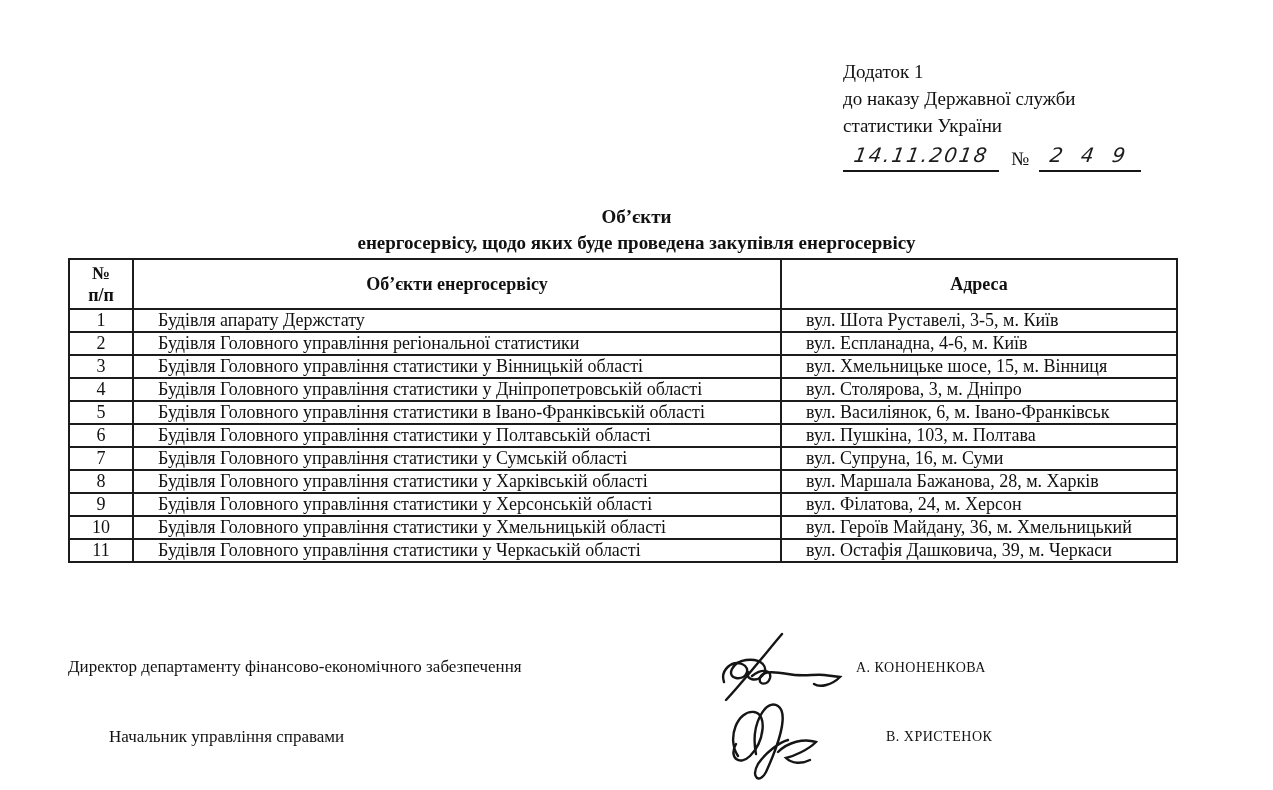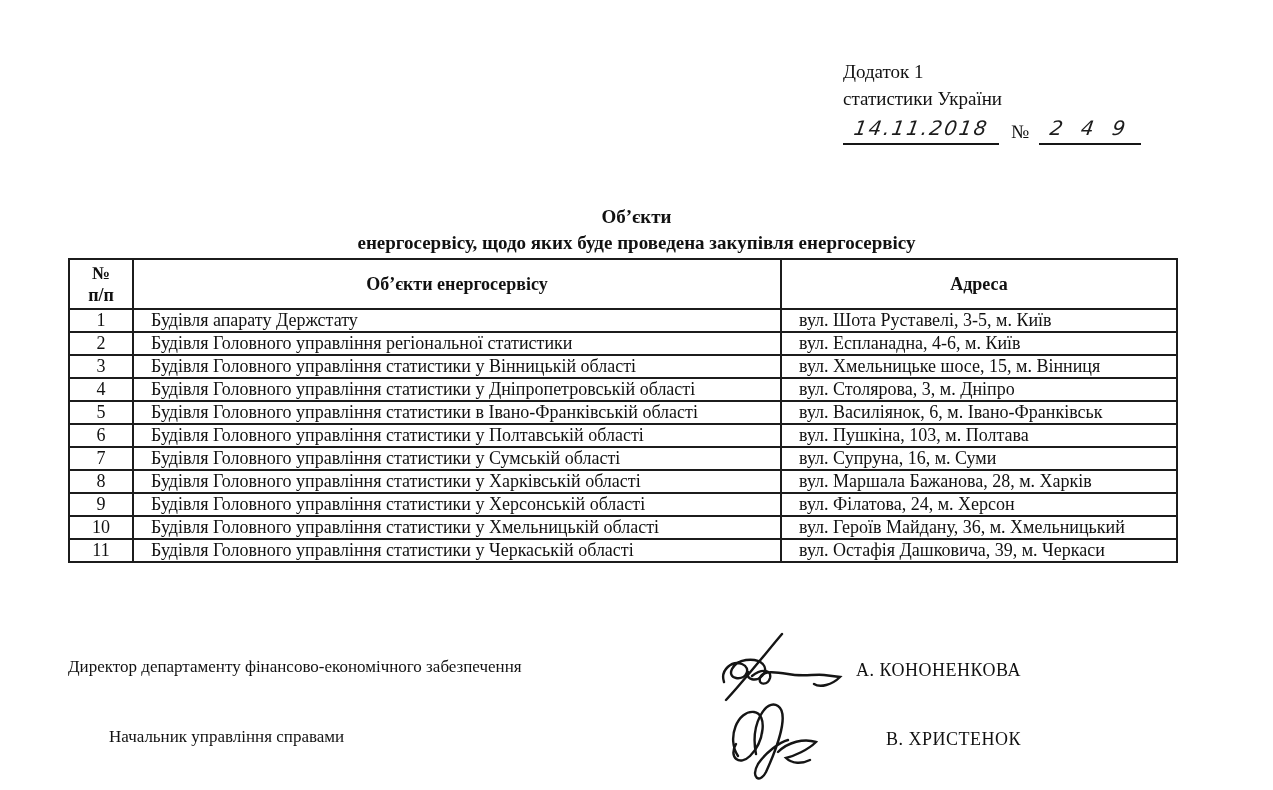--- a/index.html
+++ b/index.html
@@ -80,40 +80,40 @@
     line-height: 22px;
     vertical-align: middle;
   }
   .col-num { width: 60px; }
   .col-obj { width: 644px; }
   .col-addr { width: 392px; }
   .objects-table td {
     height: 21px;
     font-size: 18px;
     line-height: 21px;
-    padding: 0 17px;
+    padding: 0 24px;
     vertical-align: middle;
   }
   .objects-table td.num {
     text-align: center;
     padding: 0;
   }
 
   
   .sig-title {
     position: absolute;
     left: 68px;
     font-size: 17px;
     white-space: nowrap;
   }
   .sig-title-1 { top: 657px; }
   .sig-title-2 { top: 727px; margin-left: 41px; }
   .sig-name {
     position: absolute;
-    font-size: 18px;
+    font-size: 14px;
     letter-spacing: 0.5px;
     white-space: nowrap;
   }
   .sig-name-1 { left: 856px; top: 660px; }
   .sig-name-2 { left: 886px; top: 729px; text-align: center; }
   .sig-svg { position: absolute; }
   .sig-svg-1 { left: 718px; top: 630px; }
   .sig-svg-2 { left: 722px; top: 694px; }
   .sig-svg path {
     fill: none;
@@ -122,20 +122,21 @@
     stroke-linecap: round;
   }
 </style>
 </head>
 <body>
 
 <div class="page">
 
   <div class="appendix">
     <div>Додаток 1</div>
+    <div>до наказу Державної служби</div>
     <div>статистики України</div>
     <div class="appendix-ref">
       <span class="hw-line hw-date-box"><span class="hw">14.11.2018</span></span>
       <span class="no-sign">№</span>
       <span class="hw-line hw-num-box"><span class="hw">2 4 9</span></span>
     </div>
   </div>
 
   <div class="doc-title">
     <div>Об’єкти</div>

